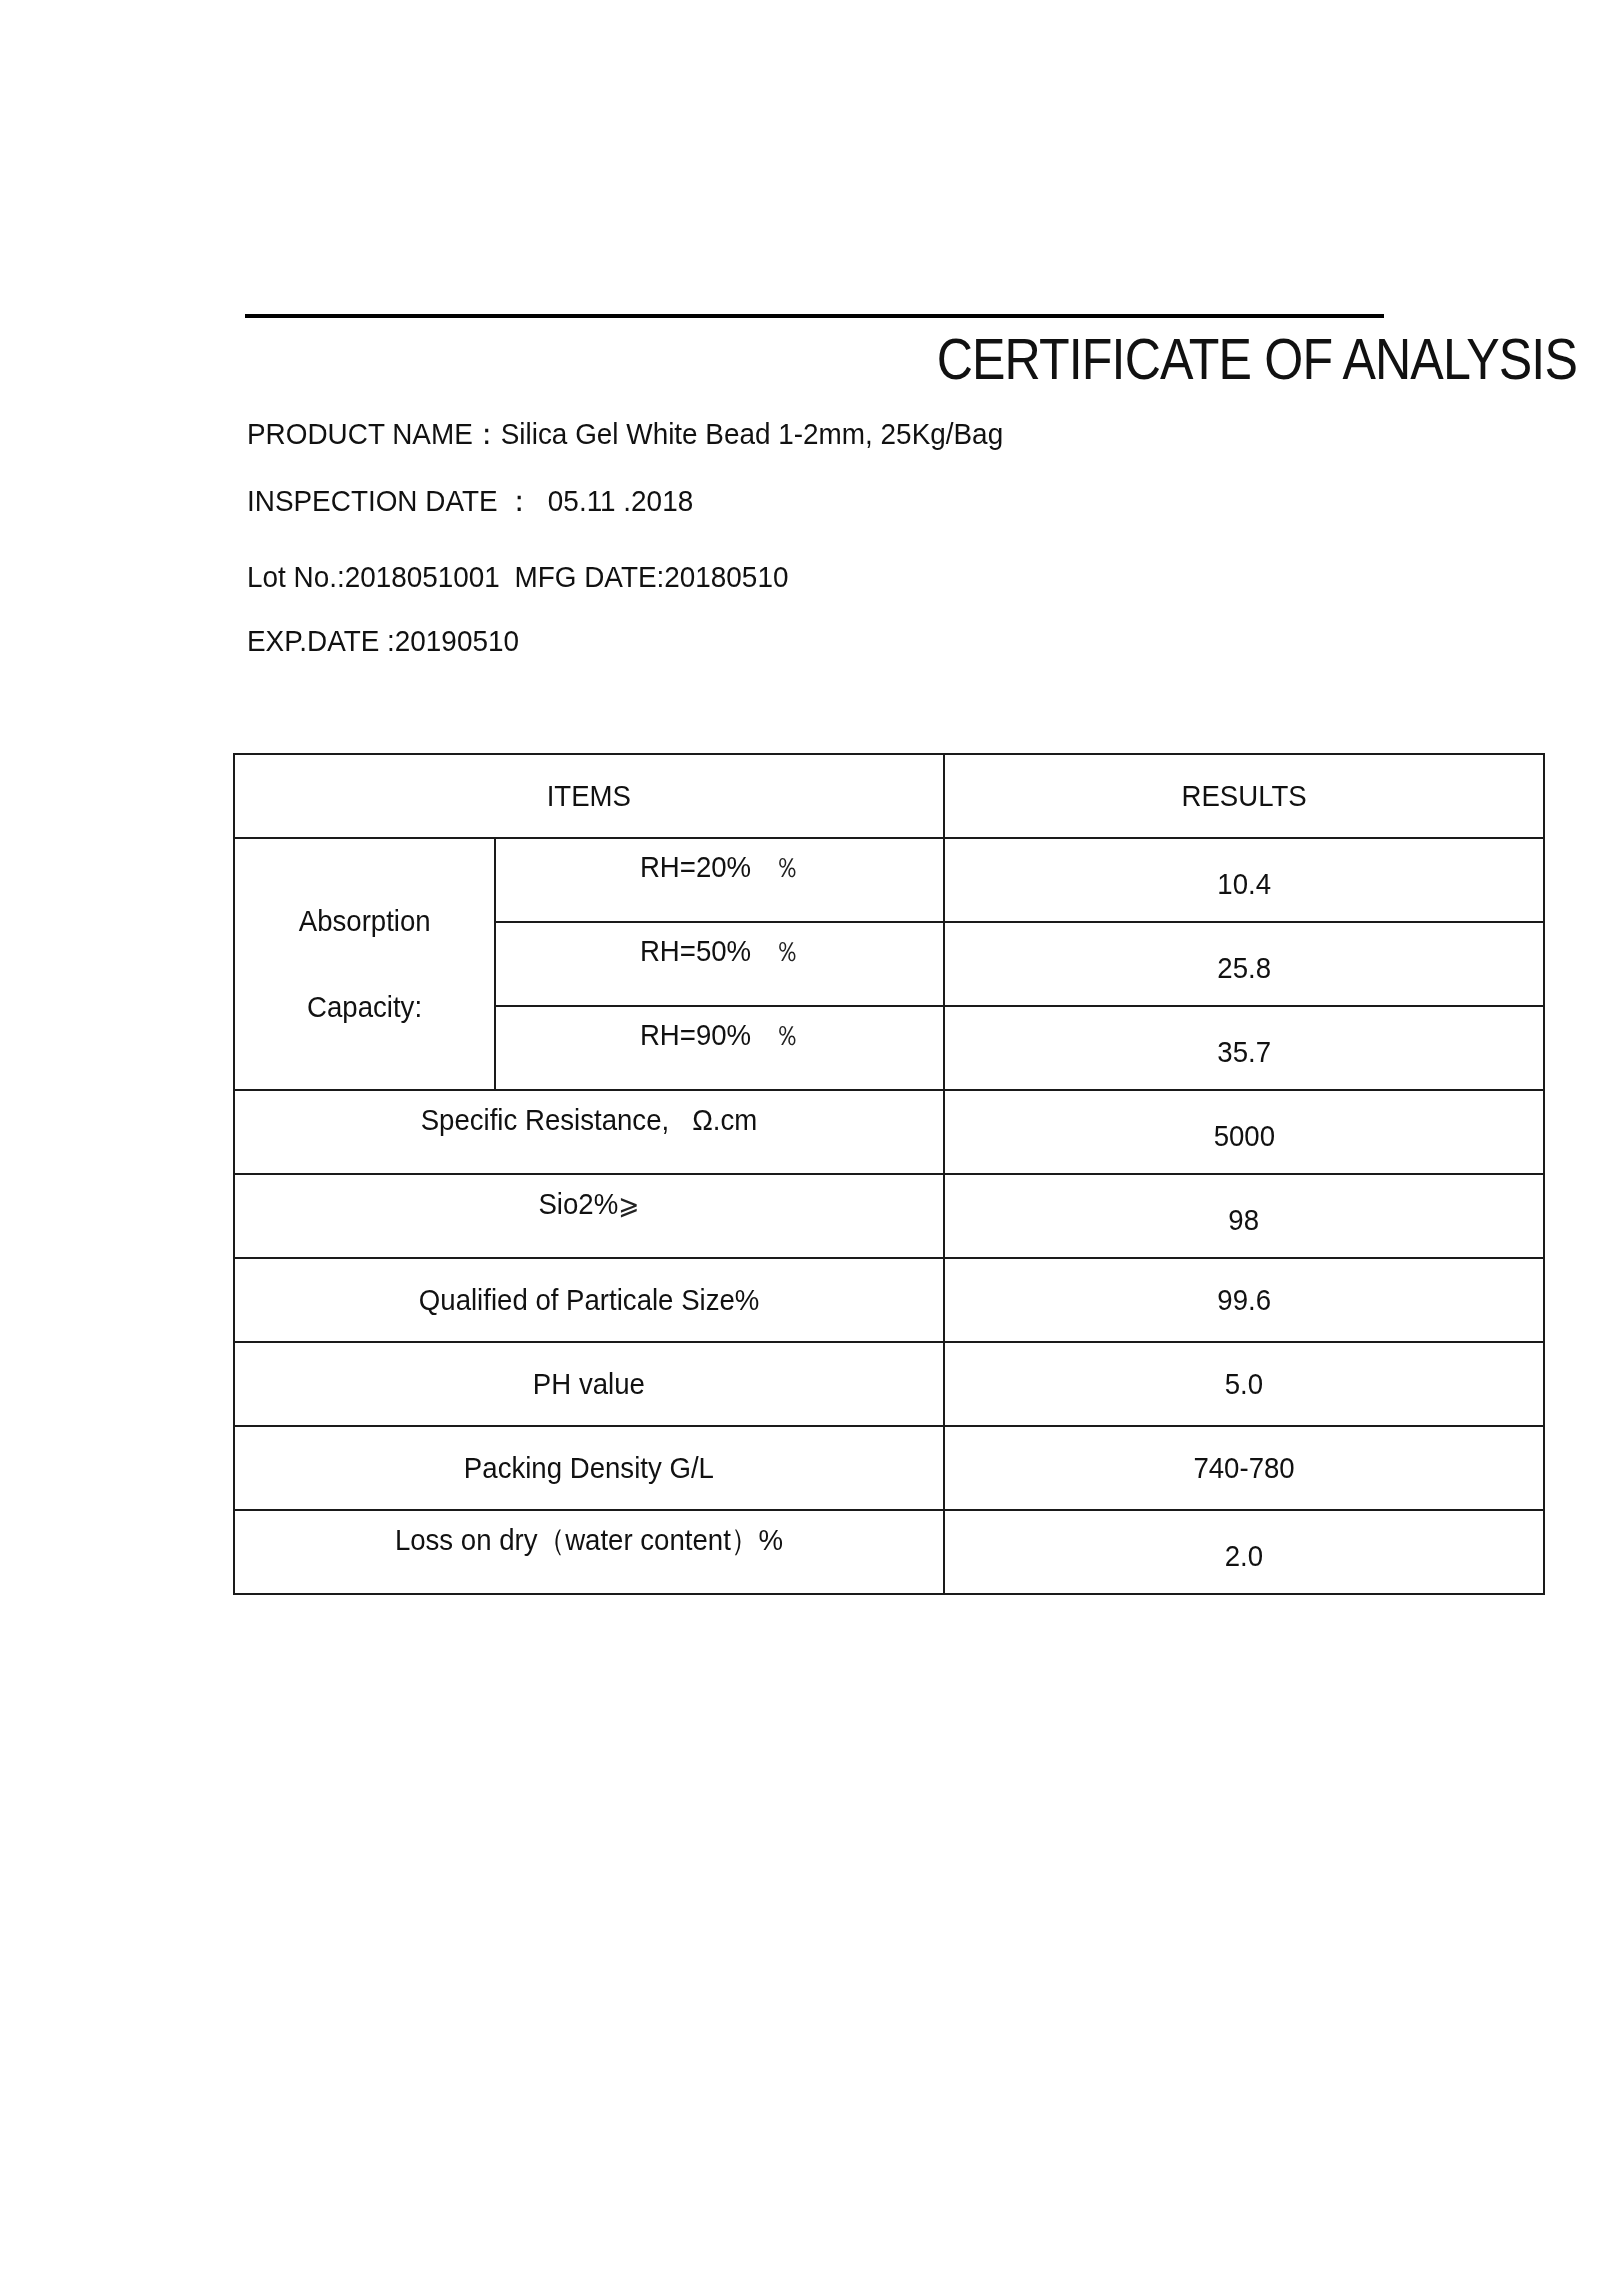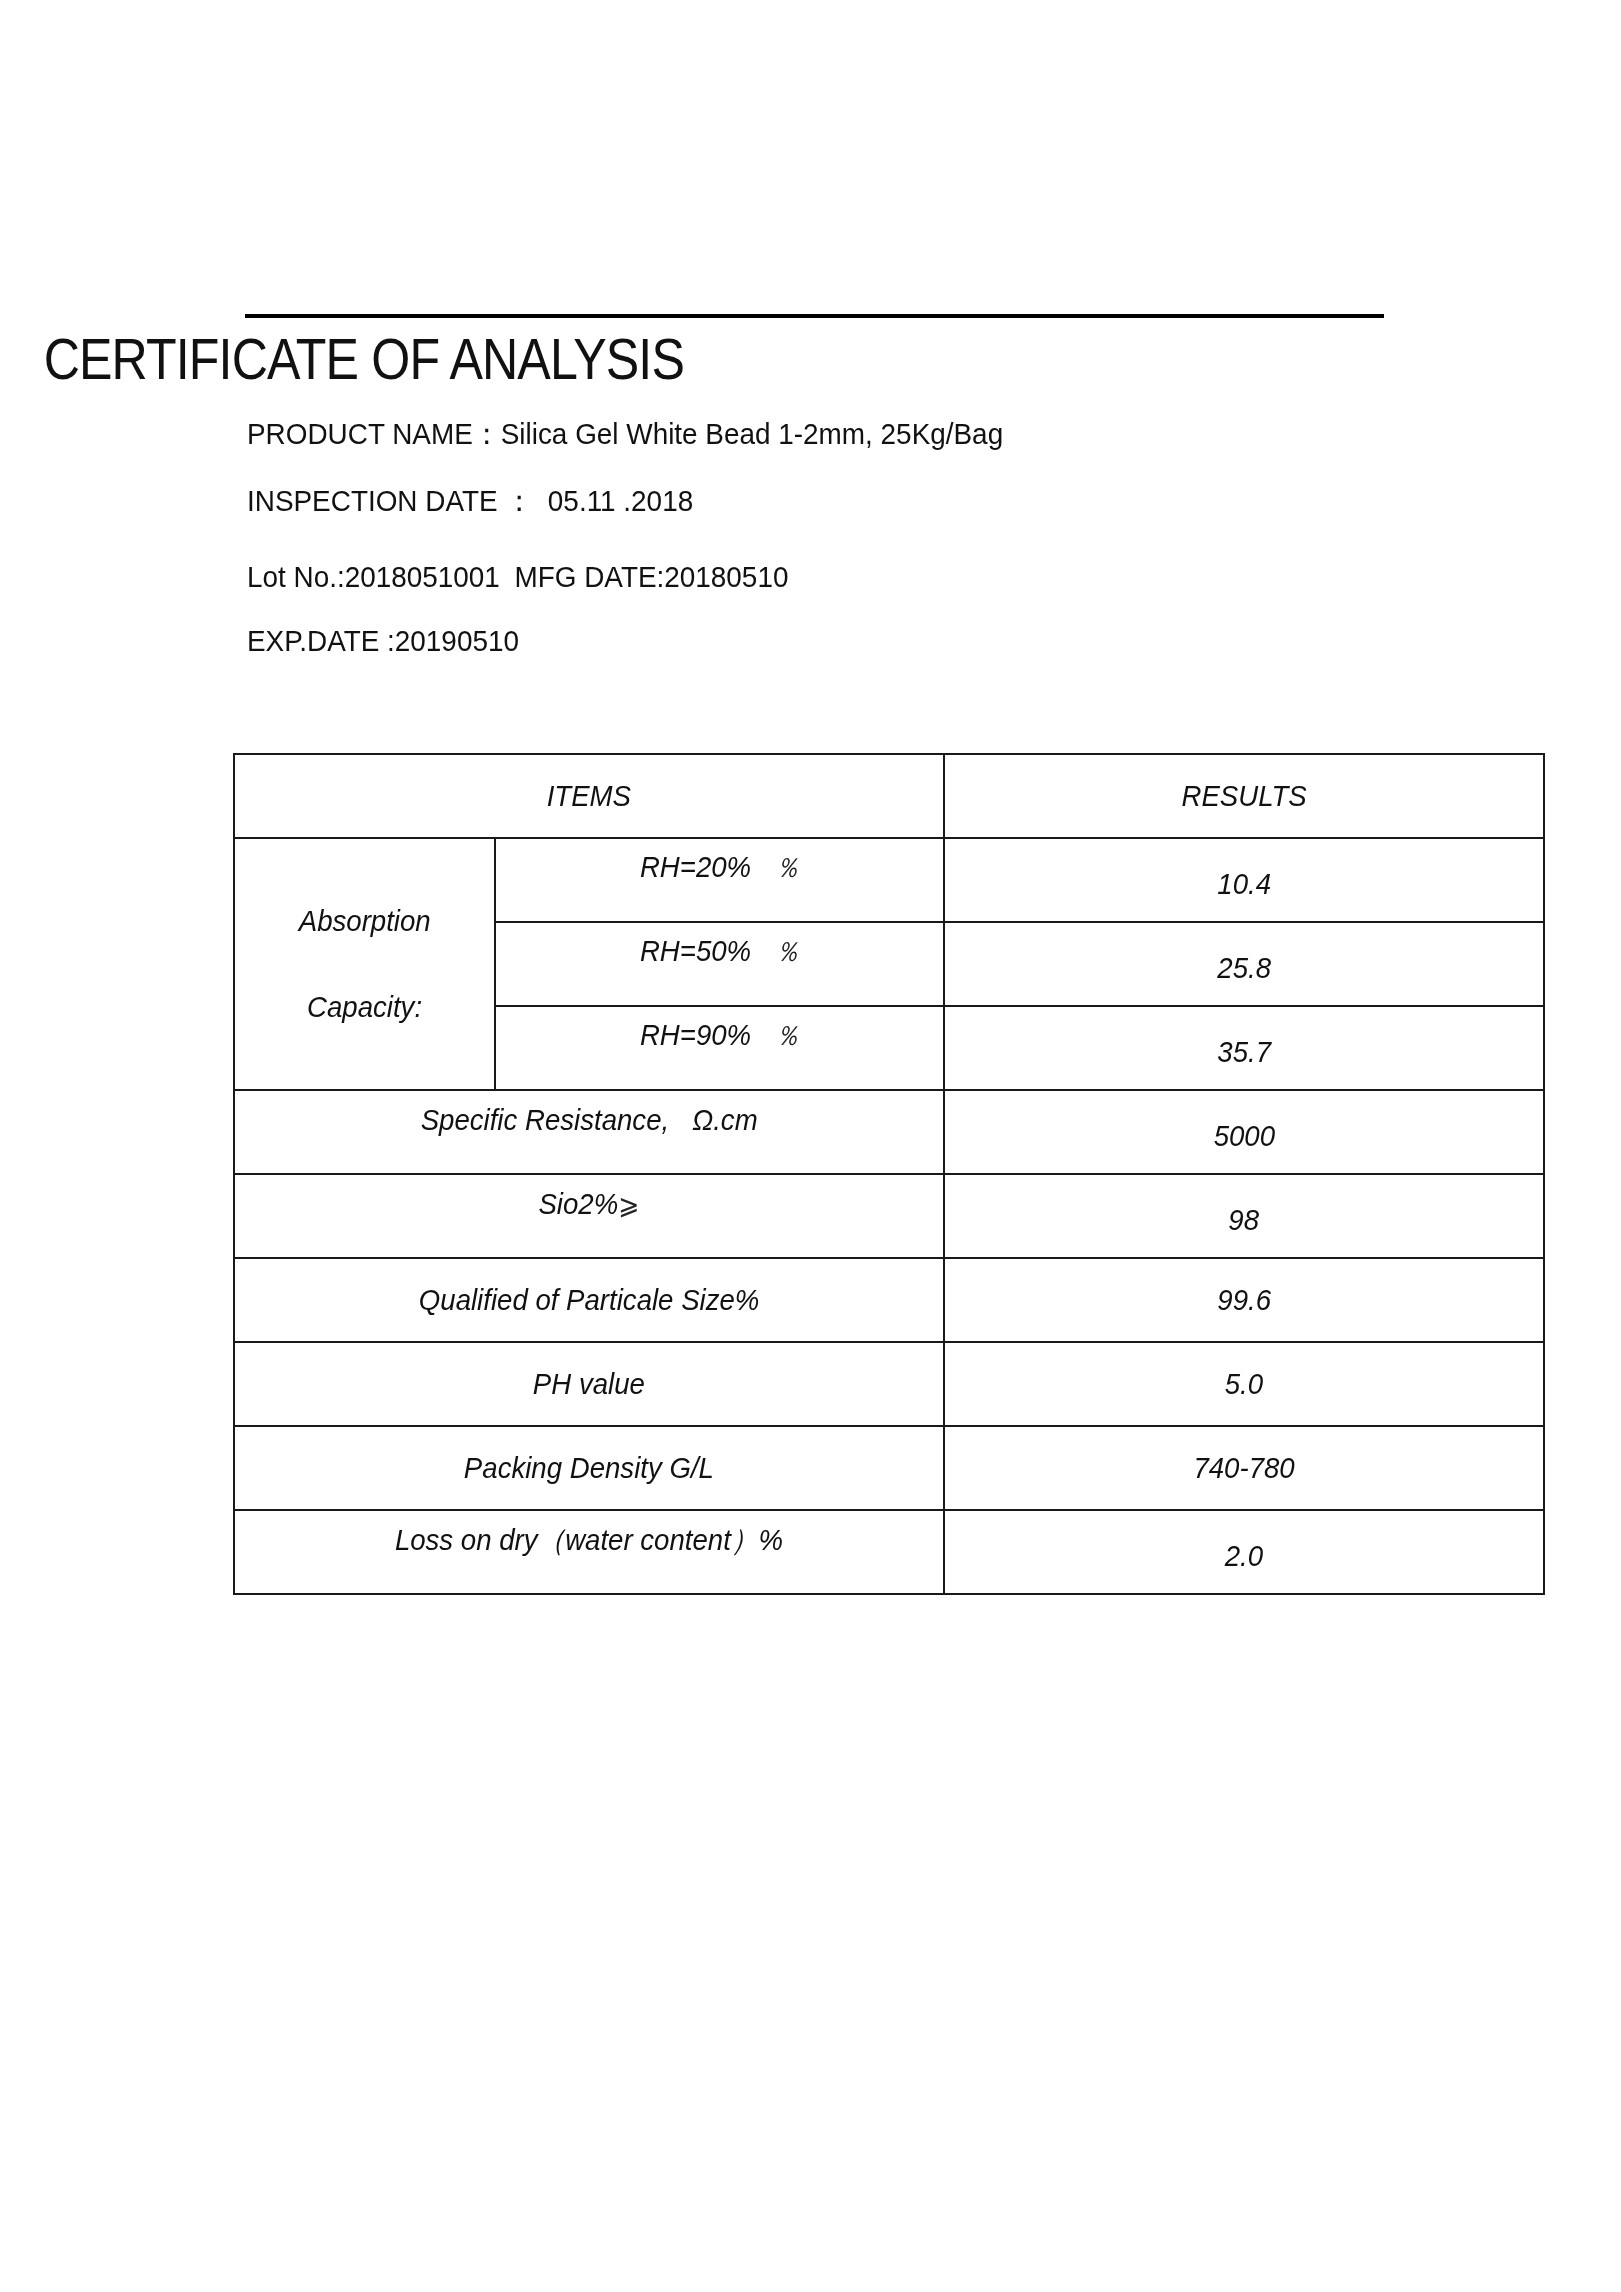--- a/index.html
+++ b/index.html
@@ -1,27 +1,27 @@
 <!DOCTYPE html>
 <html><head>
 <meta charset="utf-8">
 <style>
   html, body { margin:0; padding:0; background:#ffffff; }
   body { width:1621px; height:2293px; position:relative; overflow:hidden;
          font-family:"Liberation Sans", "DejaVu Sans", sans-serif; color:#111111; }
   .rule { position:absolute; left:245px; top:314px; width:1139px; height:3.9px; background:#000; }
-  .title { position:absolute; left:0; width:1621px; top:325px; text-align:left;
+  .title { position:absolute; left:0; width:1621px; top:325px; text-align:right;
            font-size:57px; line-height:69px; letter-spacing:-1px; }
   .title span { display:inline-block; transform:scaleX(0.88); transform-origin:center; }
   .line { position:absolute; left:247px; font-size:30px; line-height:39px; white-space:nowrap;
           transform:scaleX(0.93); transform-origin:left center; }
   .l1 { top:414px; } .l2 { top:481px; } .l3 { top:557px; } .l4 { top:621px; }
   .gap { display:inline-block; width:15.7px; }
   table.coa { position:absolute; left:233px; top:753px; width:1312px; border-collapse:collapse;
-              table-layout:fixed; font-size:30px;font-style:italic; }
+              table-layout:fixed; font-size:30px; }
   table.coa td { border:2px solid #1a1a1a; height:82px; padding:0; text-align:center;
                  vertical-align:middle; white-space:nowrap; }
   .c1 { width:229px; } .c2 { width:393px; } .c3 { width:526px; }
   .sq { display:inline-block; transform:scaleX(0.92); }
   .up { position:relative; top:-11.8px; }
   .down { position:relative; top:3.9px; }
   .stack { line-height:86px; }
   .thin { font-family:"DejaVu Sans", sans-serif; font-weight:normal; font-size:27.4px; color:#222; }
 </style>
 </head>

